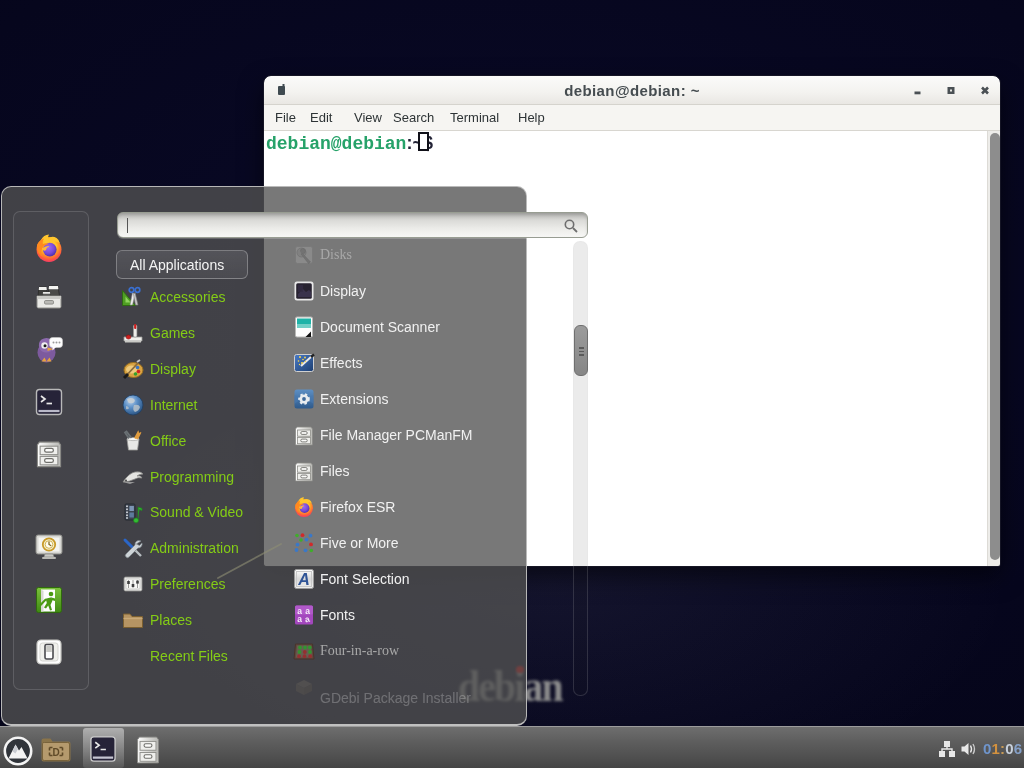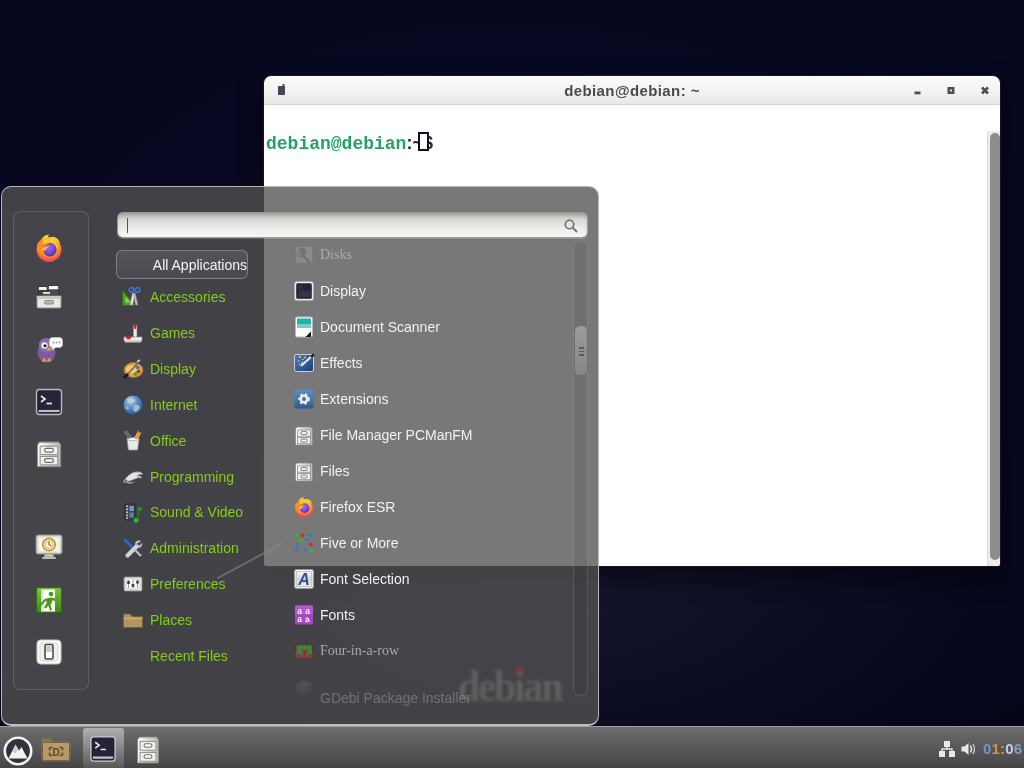--- a/index.html
+++ b/index.html
@@ -26,22 +26,22 @@
 
 #tbody{position:absolute;left:0;top:55px;width:736px;height:435px;background:#ffffff;border-radius:0 0 2px 2px;}
 #prompt{position:absolute;left:2px;top:2px;font-family:"Liberation Mono",monospace;font-size:18px;font-weight:bold;color:#26a269;white-space:pre;}
 #prompt .p2{color:#232336;}
 #cursor{position:absolute;left:154px;top:1px;width:11px;height:19px;border:2px solid #101018;background:#fff;}
 #tscroll{position:absolute;right:0;top:0;width:13px;height:435px;background:#edece9;border-left:1px solid #dddbd6;}
 #tthumb{position:absolute;left:1.5px;top:2px;width:10px;height:427px;border-radius:5px;background:#8d8d8d;}
 #termborder{position:absolute;left:-1px;top:-1px;width:738px;height:492px;border:1px solid rgba(25,25,40,0.85);border-radius:8px 8px 3px 3px;pointer-events:none;}
 
 
-#menu{position:absolute;left:1px;top:186px;width:598px;height:540px;
- background:rgba(82,82,82,0.78);border:1px solid rgba(190,190,190,0.95);border-bottom:2px solid rgba(200,200,200,0.95);border-radius:10px;text-align:right;
+#menu{position:absolute;left:1px;top:186px;width:526px;height:540px;
+ background:rgba(82,82,82,0.78);border:1px solid rgba(190,190,190,0.95);border-bottom:2px solid rgba(200,200,200,0.95);border-radius:10px;
 }
 #sidebox{position:absolute;left:11px;top:24px;width:76px;height:479px;border:1px solid rgba(255,255,255,0.14);border-radius:7px;background:rgba(255,255,255,0.02);}
 #search{position:absolute;left:115px;top:25px;width:471px;height:26px;border-radius:6px;
  background:linear-gradient(180deg,#b2b2b0 0%,#dadad7 30%,#ecece9 65%,#f7f7f5 100%);
  border:1px solid #989d92;box-shadow:inset 0 2px 3px rgba(0,0,0,0.12), 0 1px 0 rgba(255,255,255,0.2);}
 #scursor{position:absolute;left:9px;top:5px;width:1px;height:15px;background:#555;}
 #allapps{position:absolute;left:114px;top:63px;width:132px;height:29px;border-radius:6px;
  background:linear-gradient(180deg,rgba(255,255,255,0.10),rgba(255,255,255,0.05));
  border:1px solid rgba(255,255,255,0.28);color:#f4f4f4;font-size:14px;line-height:28px;padding-left:13px;}
 .cat{position:absolute;left:148px;font-size:14px;color:#84cc16;transform:translateY(-50%);white-space:nowrap;}
@@ -83,20 +83,28 @@
           <rect x="2.5" y="7.5" width="6" height="2.8" fill="#4a5054"></rect>
         </svg>
     <svg class="wbtn" style="left:681px" viewBox="0 0 12 12">
           <rect x="2.5" y="3" width="7" height="7" fill="#4a5054"></rect>
           <rect x="5" y="5.5" width="2" height="2" fill="#e8e8e4"></rect>
         </svg>
     <svg class="wbtn" style="left:715px" viewBox="0 0 12 12">
           <path d="M3 3.5l6 6M9 3.5l-6 6" stroke="#4a5054" stroke-width="2.6"></path>
           <path d="M3.2 6.5h5.6" stroke="#4a5054" stroke-width="1.2" opacity="0"></path>
         </svg>
+  </div>
+  <div id="tmenu">
+    <span class="mi" style="left:11px">File</span>
+    <span class="mi" style="left:46px">Edit</span>
+    <span class="mi" style="left:90px">View</span>
+    <span class="mi" style="left:129px">Search</span>
+    <span class="mi" style="left:186px">Terminal</span>
+    <span class="mi" style="left:254px">Help</span>
   </div>
   <div id="tbody">
     <div id="prompt">debian@debian<span class="p2">:~$</span></div>
     <div id="cursor"></div>
     <div id="tscroll">
           <div id="tthumb"></div>
         </div>
   </div>
   <div id="termborder"></div>
  </div>

